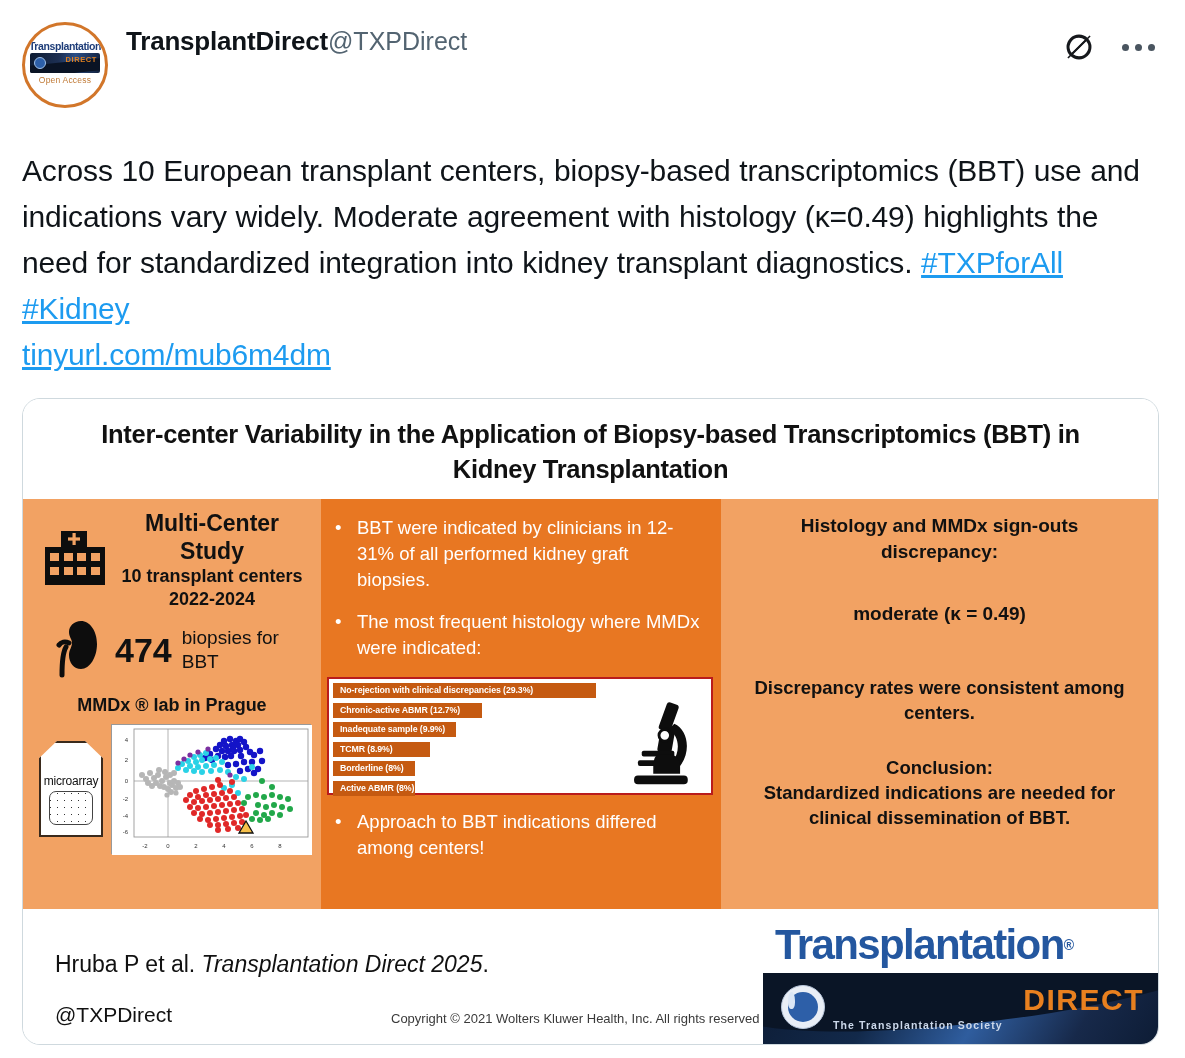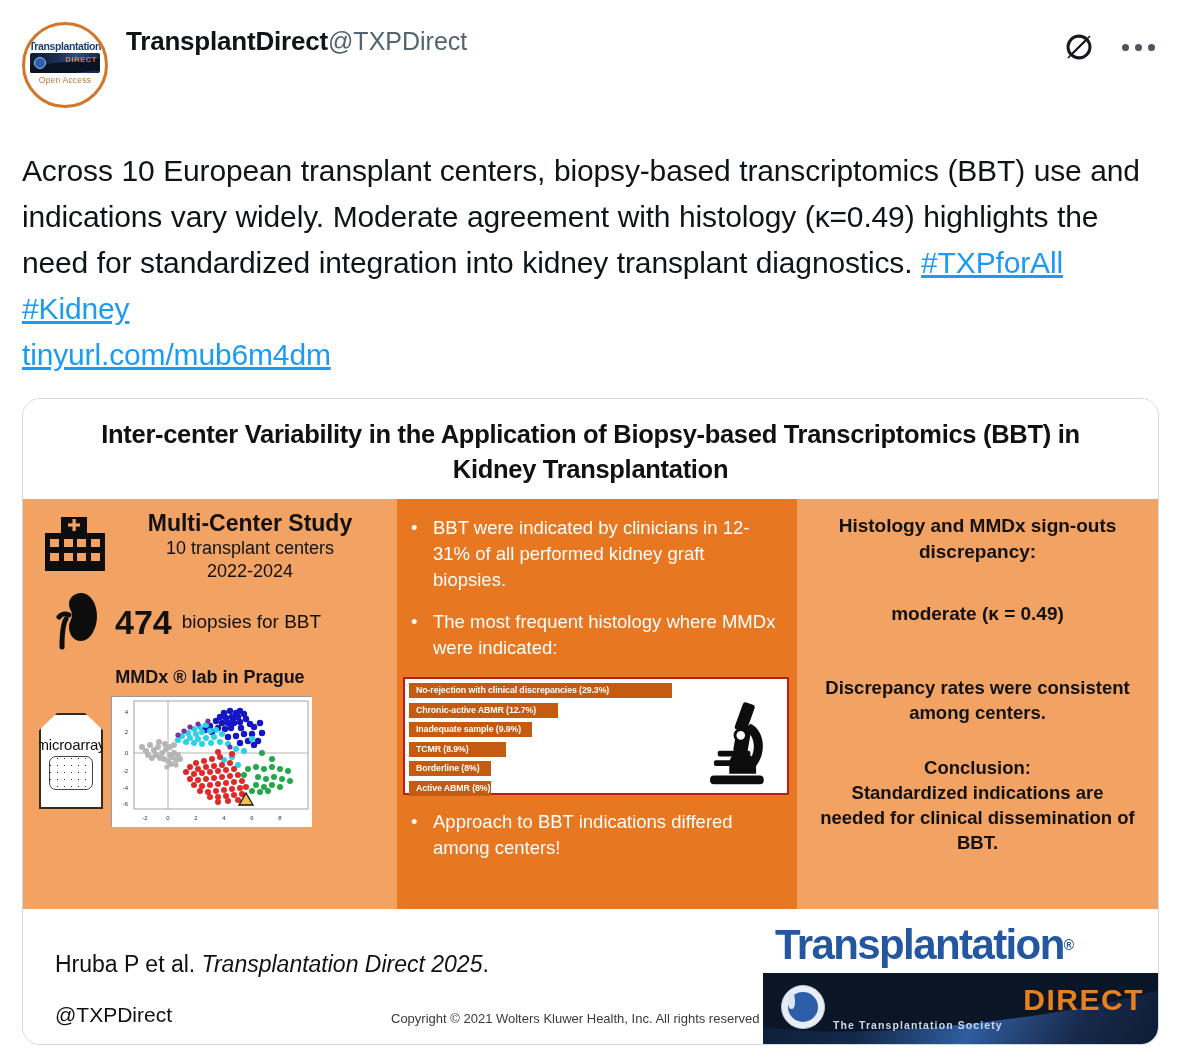--- a/index.html
+++ b/index.html
@@ -114,44 +114,44 @@
     padding: 18px 40px 12px 40px;
     font-size: 25.5px;
     font-weight: 700;
     line-height: 35px;
     color: #111111;
     letter-spacing: -0.3px;
     background: #fff;
   }
 
   .columns { display: flex; height: 410px; }
-  .col-left   { width: 374px; background: #f2a263; position: relative; }
+  .col-left   { width: 298px; background: #f2a263; position: relative; }
   .col-mid    { width: 400px; background: #e87722; position: relative; }
   .col-right  { flex: 1;      background: #f2a263; position: relative; }
 
   
   .mc-row { display:flex; align-items:center; padding: 10px 0 0 20px; }
   .hospital-icon { width: 64px; flex:0 0 64px; margin-right: 6px; }
   .mc-head { text-align: center; flex: 1; padding-right: 10px; }
   .mc-title { font-size: 23px; font-weight: 700; color:#111; line-height: 28px; }
-  .mc-sub  { font-size: 18px; font-weight: 400; color:#111; line-height: 23px; }
+  .mc-sub  { font-size: 18px; font-weight: 700; color:#111; line-height: 23px; }
   .kid-row { display:flex; align-items:center; padding: 6px 0 0 26px; }
   .kidney-icon { width: 52px; flex: 0 0 52px; margin-right: 14px; }
   .big-num { font-size: 34px; font-weight: 700; color:#111; line-height:34px; margin-right:10px;}
   .big-lbl { font-size: 19px; color:#111; line-height: 24px;}
   .mmdx-lab { text-align:center; font-size: 18px; font-weight:700; color:#111; margin-top: 12px; }
 
   .scatter-row { display:flex; align-items:center; padding: 8px 0 0 16px; gap: 8px;}
   .chip {
     width: 64px; height: 96px; background:#fff; border: 2.5px solid #3a2a1c;
     position: relative;
     clip-path: polygon(28% 0%, 72% 0%, 100% 18%, 100% 100%, 0% 100%, 0% 18%);
     display:flex; flex-direction:column; align-items:center; justify-content:flex-start;
   }
-  .chip-label { font-size: 15px; color:#111; margin-top: 21px; letter-spacing:-0.2px;text-align:center;}
+  .chip-label { font-size: 12px; color:#111; margin-top: 31px; letter-spacing:-0.2px;text-align:center;}
   .chip-grid {
     margin-top: 3px; width: 44px; height: 34px; border:1.5px solid #444; border-radius:7px;
     background:
       radial-gradient(#333 0.9px, transparent 1px) 0 0/7px 7px;
     background-position: 4px 5px;
   }
   .scatter {
     width: 200px; height: 130px; background:#fff; border:1px solid #999; position: relative;
   }
   .scatter svg { display:block; }

